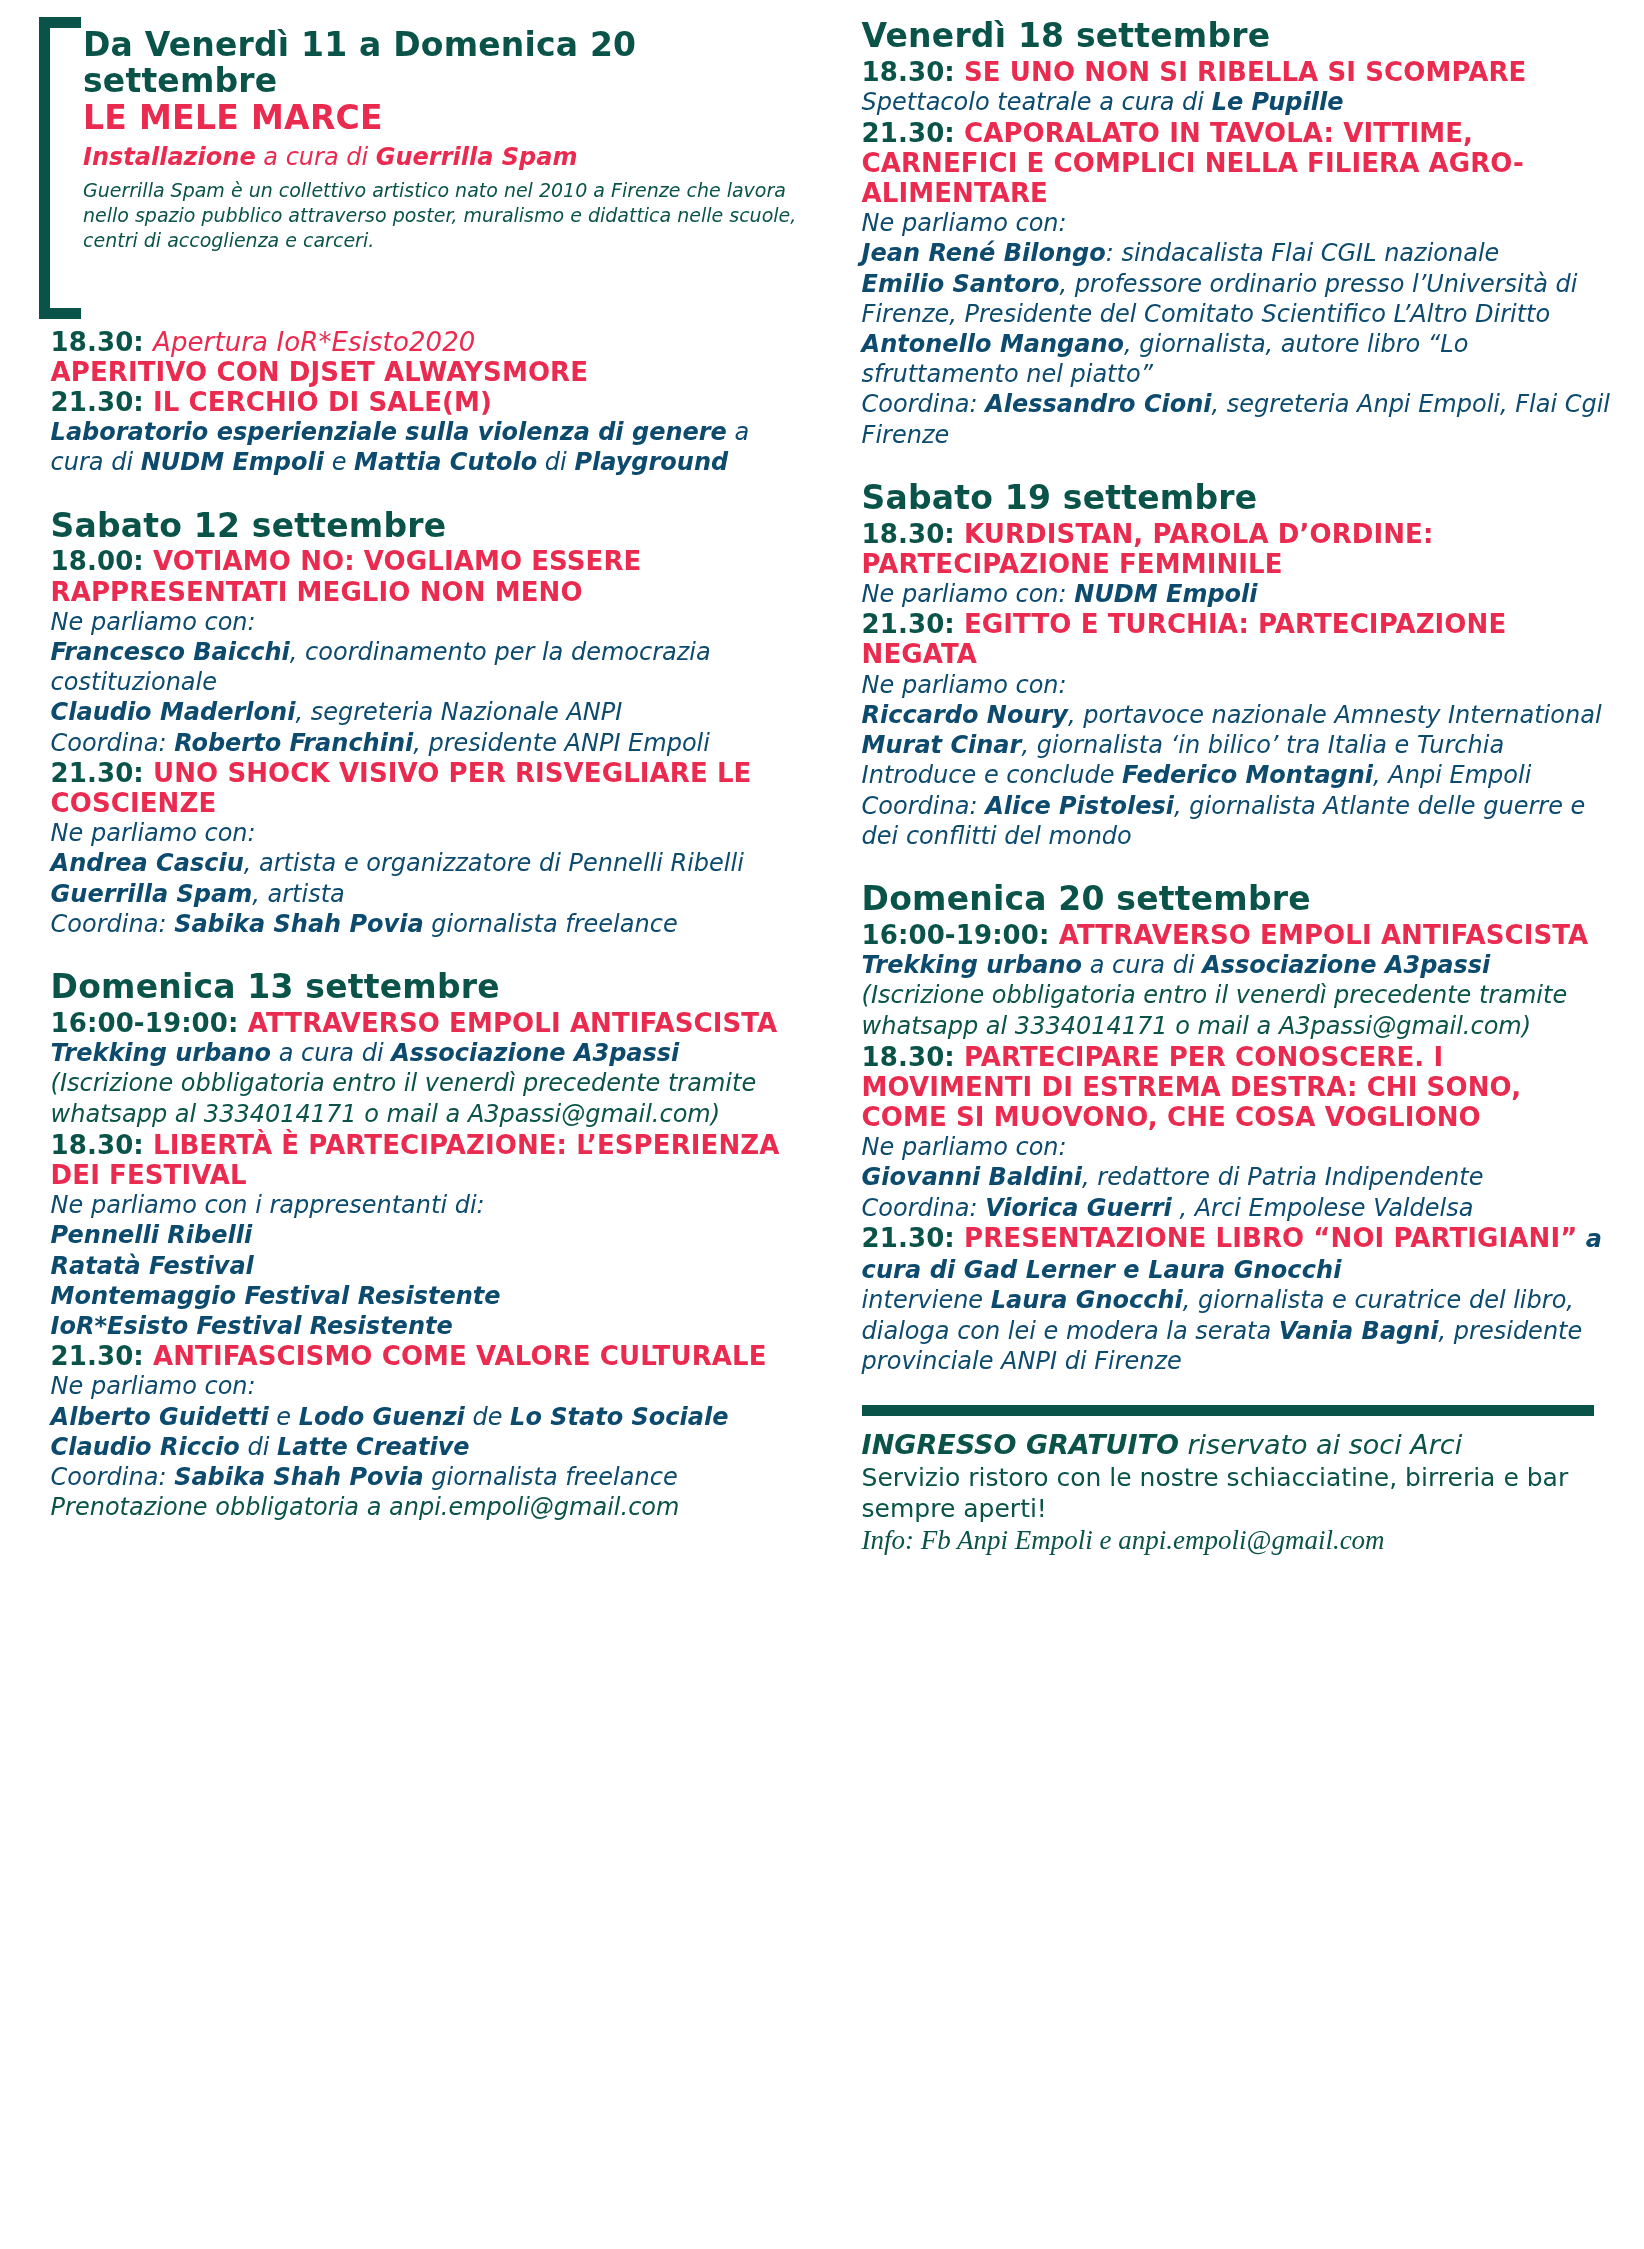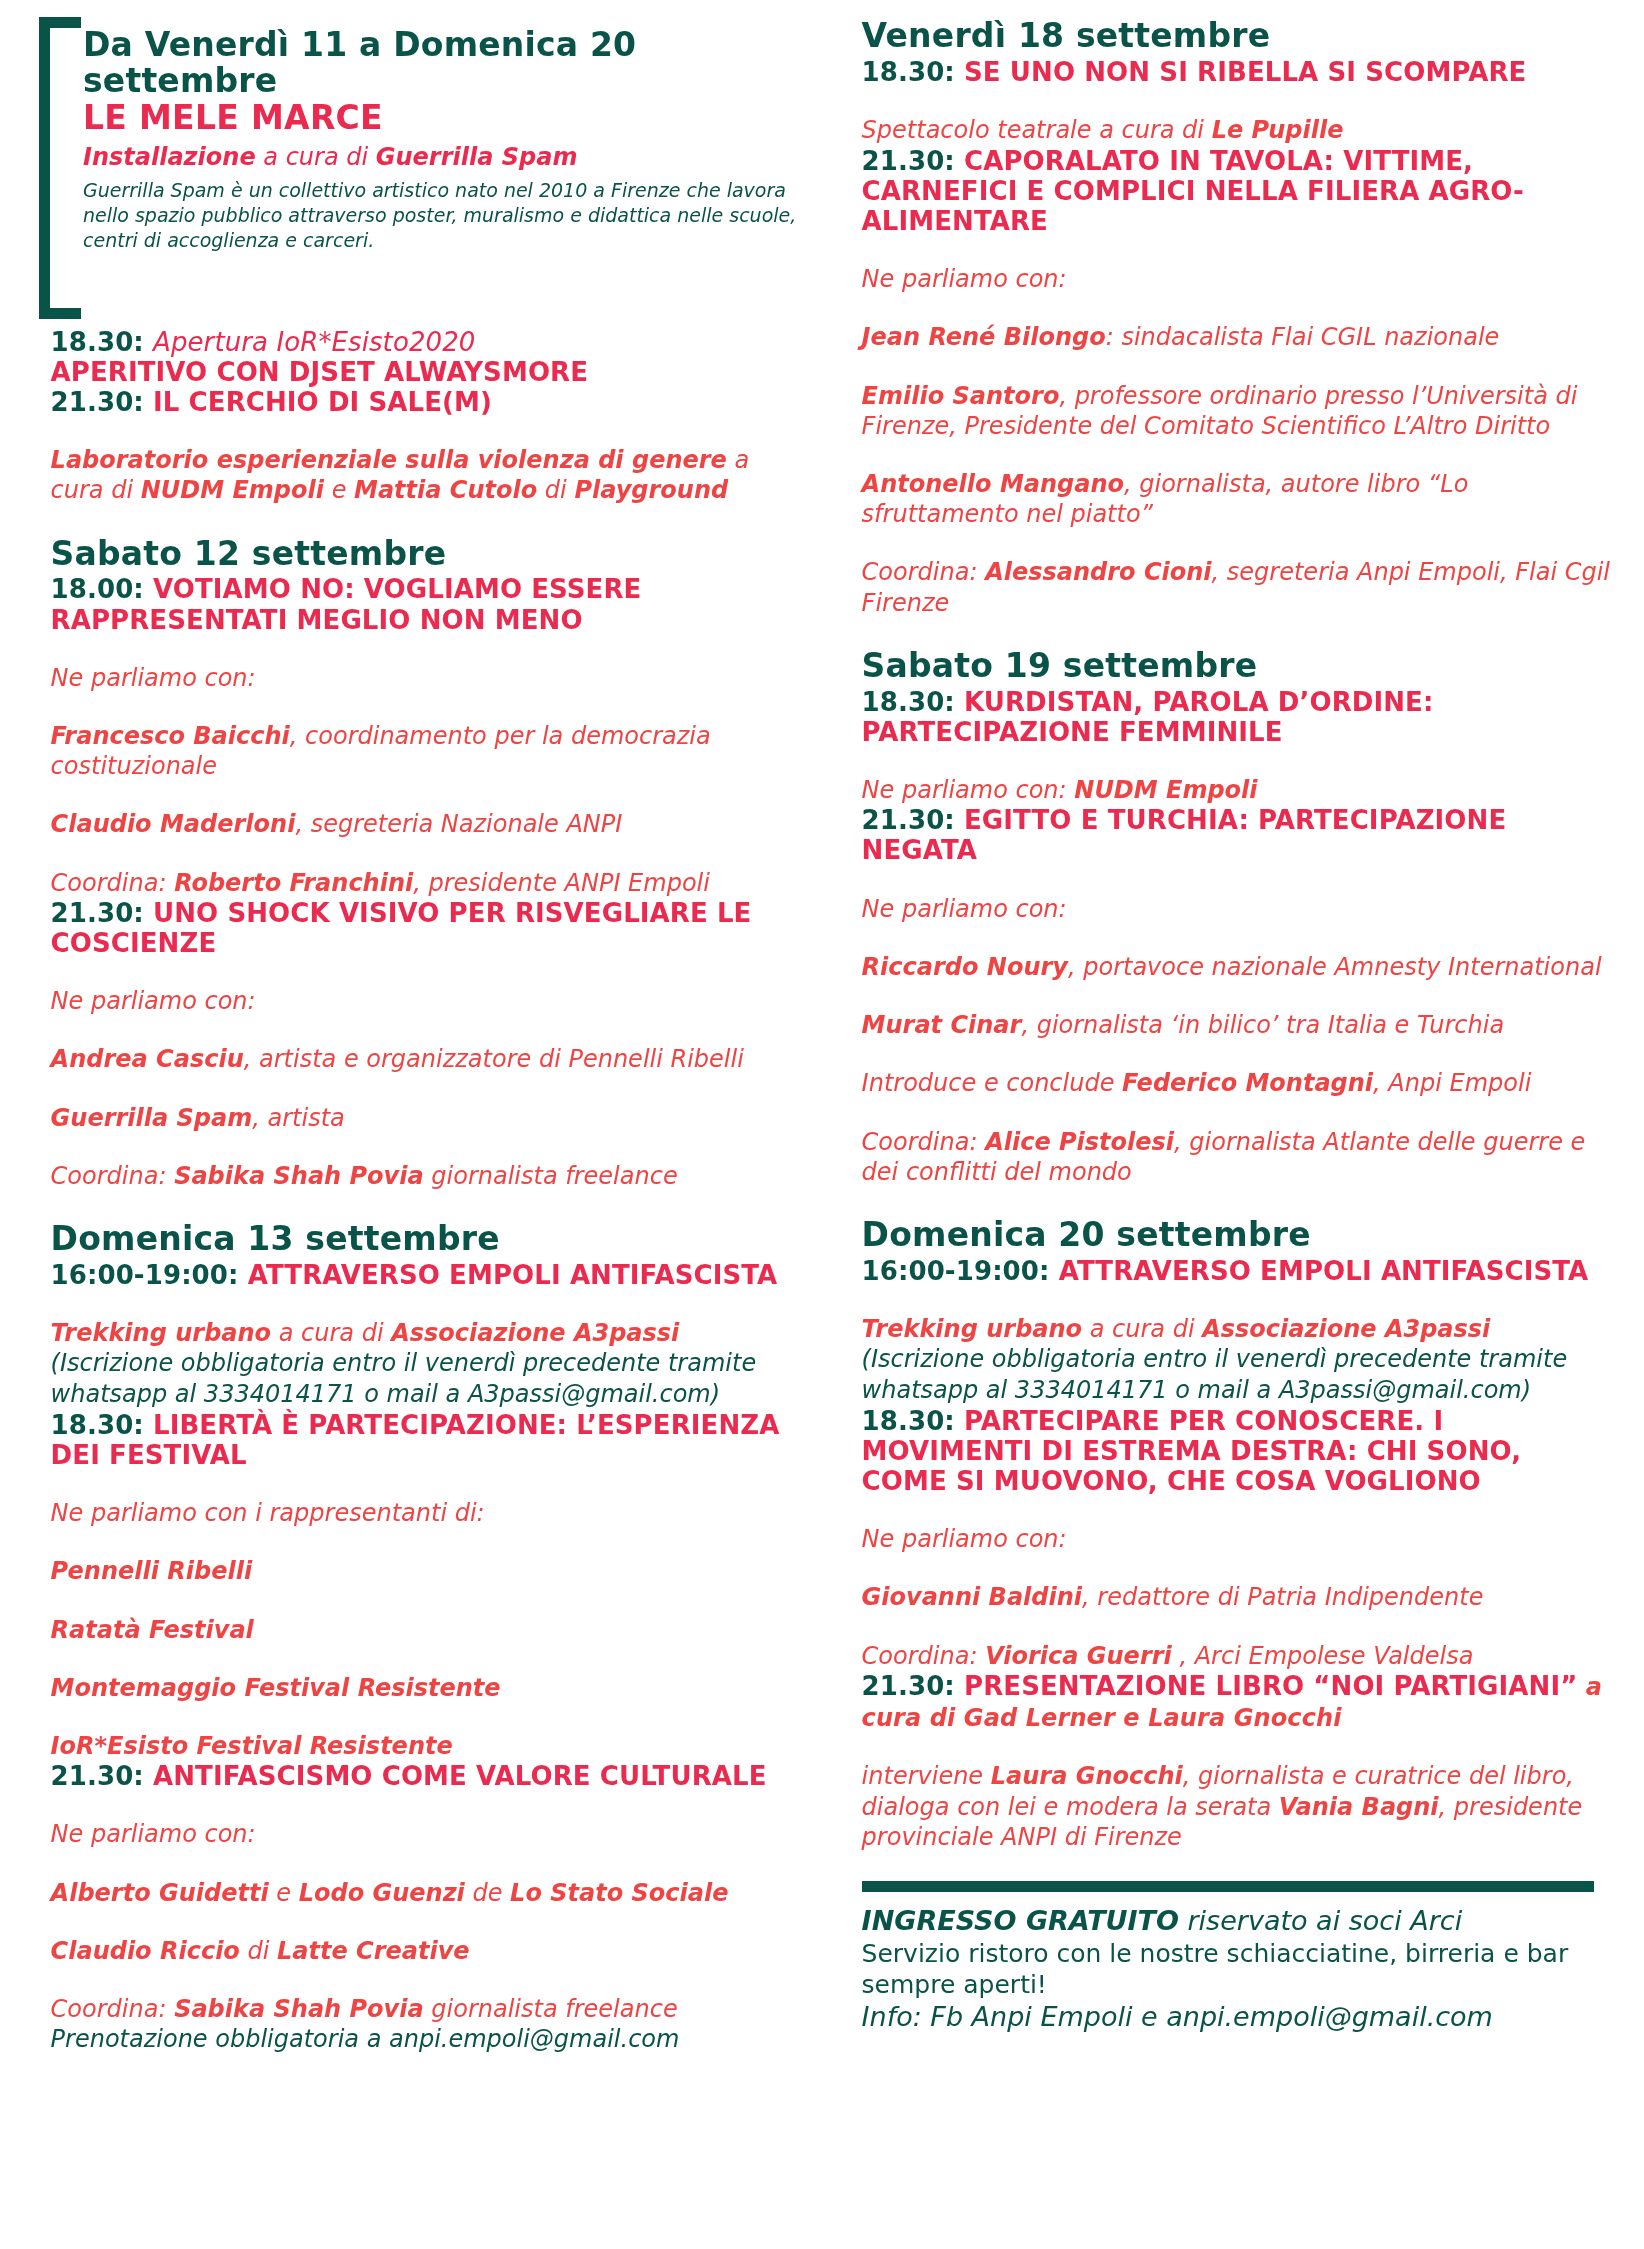--- a/index.html
+++ b/index.html
@@ -109,23 +109,22 @@
     font-weight: bold;
   }
   .ev-head .plainred {
     color: #ea2a4e;
     font-weight: normal;
     font-style: italic;
   }
   .ev-sub {
     font-size: 24px;
     font-style: italic;
-    color: #ef4444;
+    color: #0c4a6e;
     line-height: 1.26;
-    margin-top: 28px;
   }
   .ev-sub b { font-weight: bold; }
   .ev-note {
     font-size: 24px;
     font-style: italic;
     color: #0a5349;
     line-height: 1.28;
   }
 
   
@@ -150,20 +149,21 @@
   .footer-text {
     font-size: 25px;
     color: #0a5349;
     line-height: 1.24;
   }
   .footer-info {
     font-size: 27px;
     font-style: italic;
     color: #0a5349;
     line-height: 1.24;
+    font-family: Liberation Serif, serif;
   }
 </style>
 </head>
 <body>
 
 <div class="page">
   <div class="columns">
 
     <div class="col" id="col-left">
 

